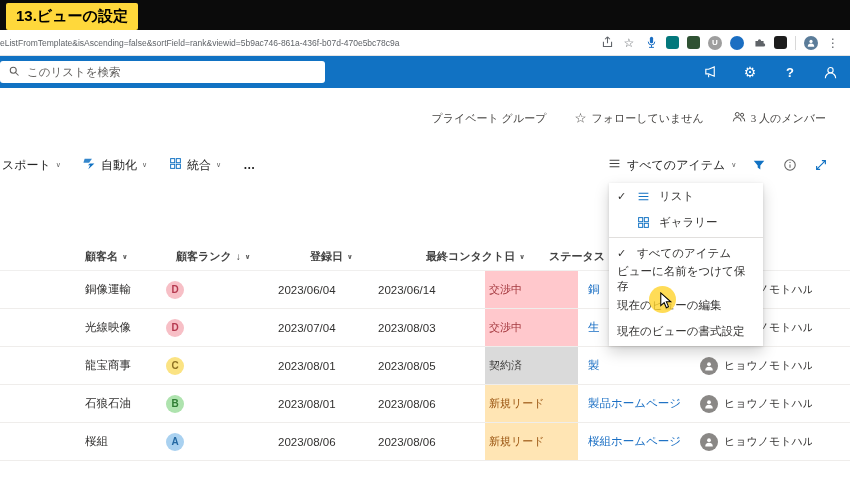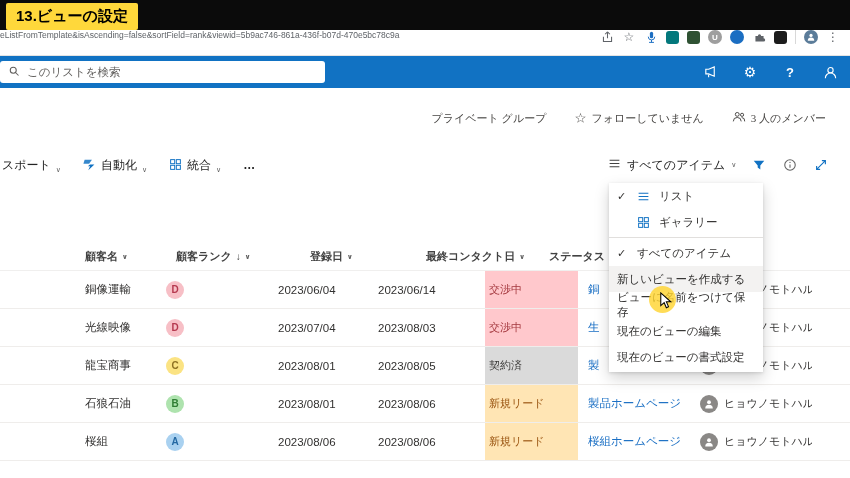--- a/index.html
+++ b/index.html
@@ -6,21 +6,21 @@
   body { font-family:"Liberation Sans","DejaVu Sans",sans-serif; }
   .stage { position:relative; width:850px; height:478px; background:#fff; overflow:hidden; }
 
   
   .annotation-bar { position:absolute; top:0; left:0; width:100%; height:30px; background:#0b0b0b; }
   .annotation-badge { position:absolute; top:3px; left:6px; background:#FFD83B; color:#000;
     font-weight:bold; font-size:15px; padding:4px 10px; border-radius:2px; }
 
   
   .browser-bar { position:absolute; top:30px; left:0; width:100%; height:26px; background:#fff;
-    border-bottom:1px solid #e4e4e4; display:flex; align-items:flex-start; }
+    border-bottom:1px solid #e4e4e4; display:flex; align-items:center; }
   .url-text { font-size:8.5px; color:#5F6368; white-space:nowrap; overflow:hidden; flex:1; }
   .browser-icons { display:flex; align-items:center; gap:8px; padding:0 10px 0 6px; }
   .bicon { width:14px; height:14px; display:flex; align-items:center; justify-content:center; color:#5F6368; font-size:12px; }
   .ext-square { width:13px; height:13px; border-radius:3px; }
   .ext-circle { width:14px; height:14px; border-radius:50%; display:flex; align-items:center;
     justify-content:center; font-size:8px; font-weight:bold; color:#fff; }
   .vdiv { width:1px; height:14px; background:#d8d8d8; }
   .dots { font-size:12px; color:#5F6368; letter-spacing:0; }
 
   
@@ -34,21 +34,21 @@
   
   .group-bar { position:absolute; top:108px; right:24px; display:flex; align-items:center; gap:28px;
     font-size:11px; color:#484644; height:20px;font-family:Liberation Serif, serif; }
   .group-item { display:flex; align-items:center; gap:5px; }
   .star-g { font-size:12px; color:#605E5C; }
 
   
   .command-bar { position:absolute; top:150px; left:0; width:100%; height:30px; }
   .cmd-left { position:absolute; left:2px; top:0; height:30px; display:flex; align-items:center; gap:22px;
     font-size:12px; color:#242424; }
-  .cmd-item { display:flex; align-items:flex-end; gap:5px; cursor:default; }
+  .cmd-item { display:flex; align-items:center; gap:5px; cursor:default; }
   .chev { font-size:7px; color:#616161; }
   .cmd-right { position:absolute; left:608px; top:0; height:30px; display:flex; align-items:center; gap:15px; }
   .view-selector { display:flex; align-items:center; gap:6px; font-size:12px; color:#242424; }
   .ibtn { width:16px; height:16px; display:flex; align-items:center; justify-content:center; }
 
   
   .tgrid { display:grid; grid-template-columns:75px 118px 100px 107px 103px 112px 112px 38px;
     padding-left:85px; width:100%; }
   .thead { position:absolute; top:243px; left:0; height:28px; align-items:center; font-size:11px;
     font-weight:bold; color:#424242; border-bottom:1px solid #f0efee;gap:16px; }
@@ -406,23 +406,20 @@
             <rect x="9" y="9" width="5" height="5"></rect>
           </svg>
       </span>
       <span>ギャラリー</span>
     </div>
     <div class="menu-divider"></div>
     <div class="menu-item">
       <span class="menu-check">✓</span>
       <span>すべてのアイテム</span>
     </div>
-    <div class="menu-item hovered">
-      <span>新しいビューを作成する</span>
-    </div>
     <div class="menu-item">
       <span>ビューに名前をつけて保存</span>
     </div>
     <div class="menu-item">
       <span>現在のビューの編集</span>
     </div>
     <div class="menu-item">
       <span>現在のビューの書式設定</span>
     </div>
   </div>

